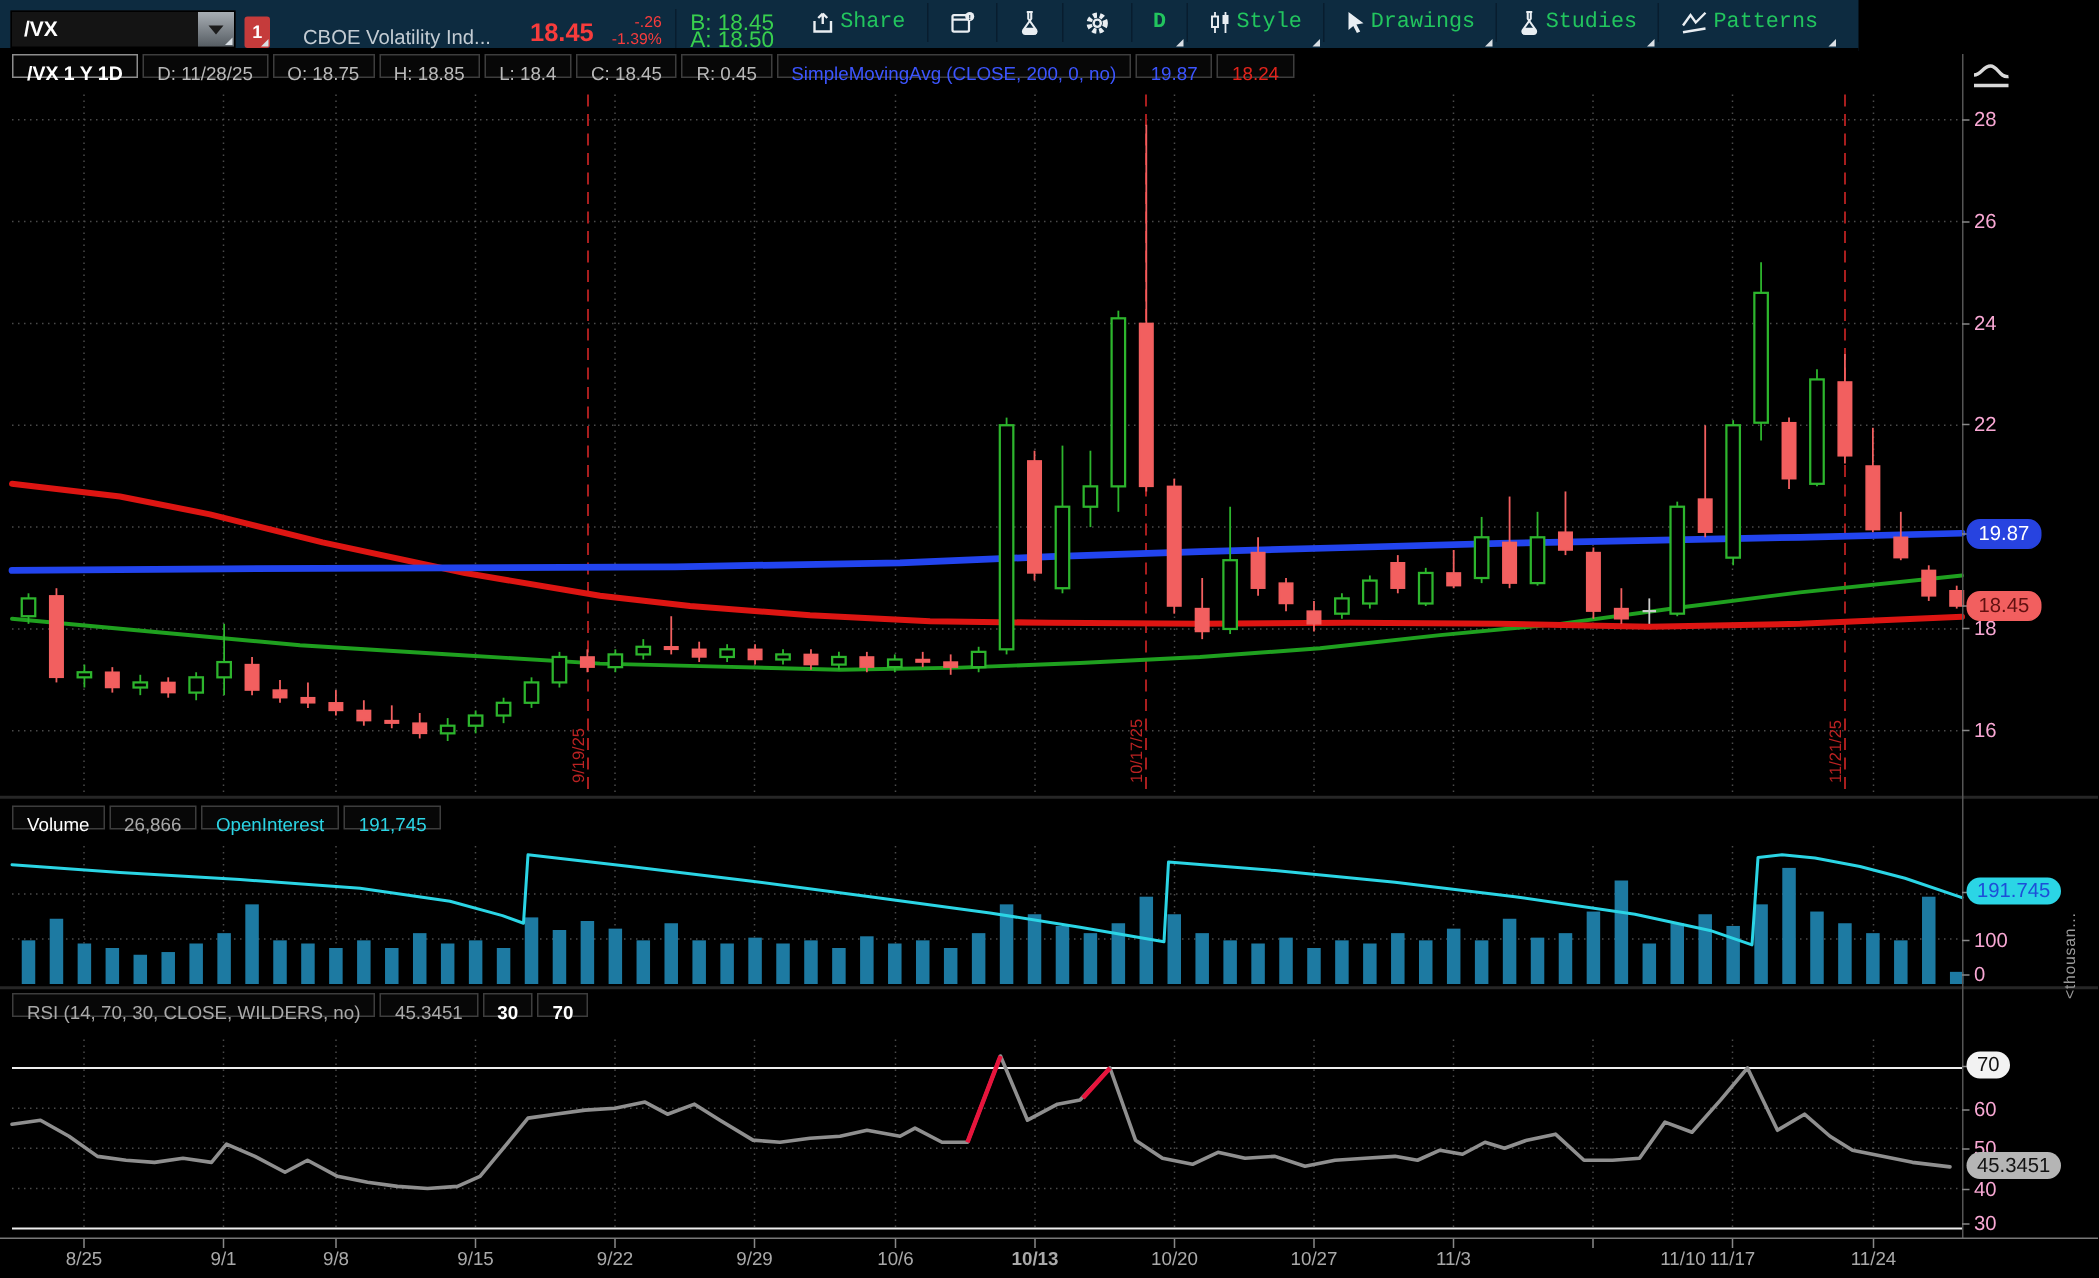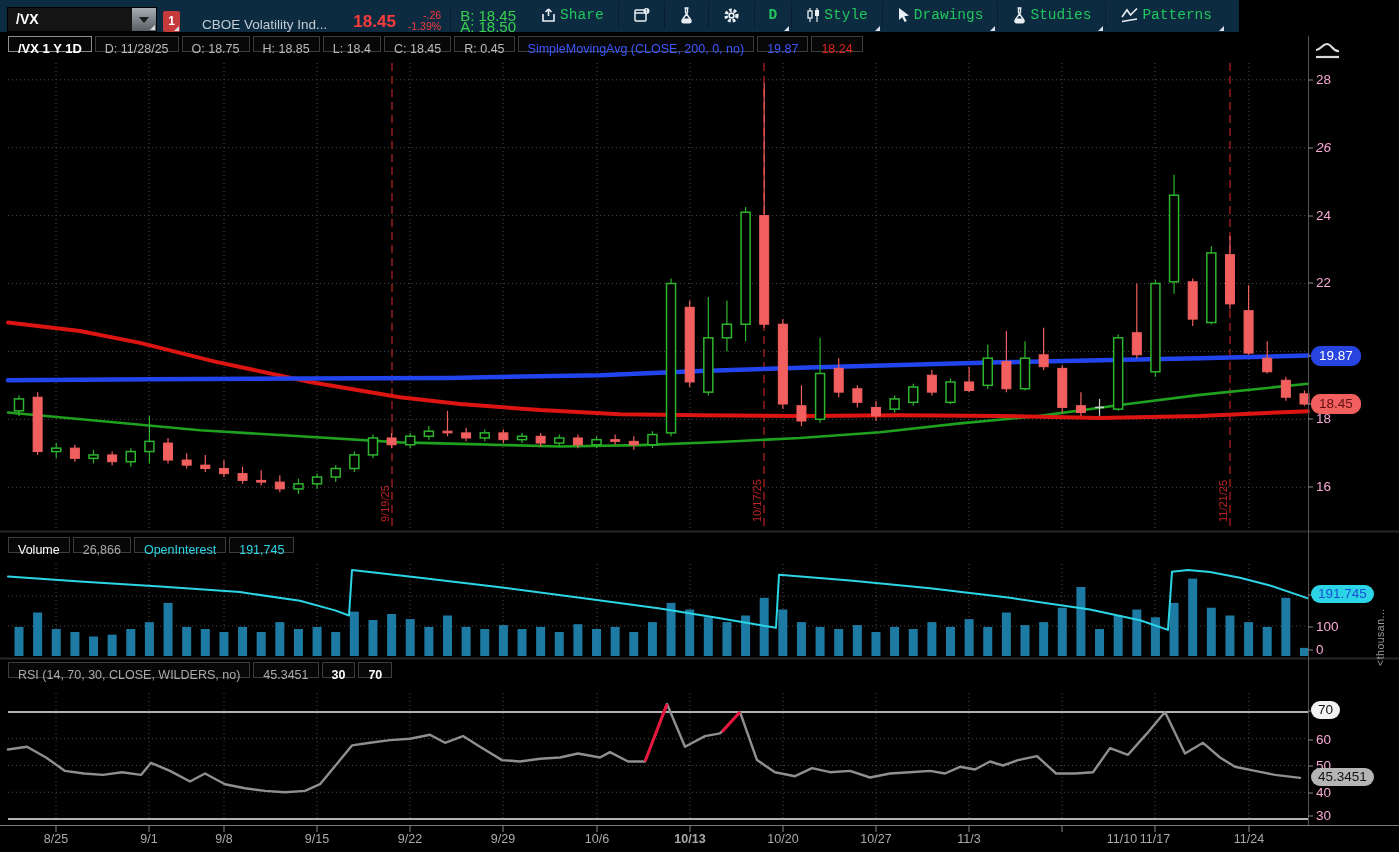--- a/index.html
+++ b/index.html
@@ -503,21 +503,21 @@
     <svg width="30" height="22" viewBox="0 0 30 22">
       <path d="M3 10 C8 10 9 4 14 4 C19 4 20 12 26 11" stroke="#d9d9d9" stroke-width="2.2" fill="none"></path>
       <line x1="3" y1="17" x2="26" y2="17" stroke="#d9d9d9" stroke-width="2.2"></line>
     </svg>
   </div>
 
   <div class="vunit">&lt;thousan...</div>
 
   <div id="labels">
       <div class="axlab" style="top: 72px;">28</div>
-      <div class="axlab" style="top: 140px; font-style: italic;">26</div>
+      <div class="axlab" style="top: 140px;">26</div>
       <div class="axlab" style="top: 208px;">24</div>
       <div class="axlab" style="top: 275px;">22</div>
       <div class="axlab" style="top: 411px;">18</div>
       <div class="axlab" style="top: 479px;">16</div>
       <div class="pill" style="top: 346px; background: rgb(39, 67, 224); color: rgb(255, 255, 255); border: 1px solid rgb(39, 67, 224);">19.87</div>
       <div class="pill" style="top: 394px; background: rgb(242, 95, 95); color: rgb(97, 16, 16); border: 1px solid rgb(242, 95, 95);">18.45</div>
       <div class="axlab" style="top: 619px;">100</div>
       <div class="axlab" style="top: 642px;">0</div>
       <div class="pill" style="top: 585px; background: rgb(43, 213, 229); color: #1d4ed8;">191.745</div>
       <div class="axlab" style="top: 732px;">60</div>

